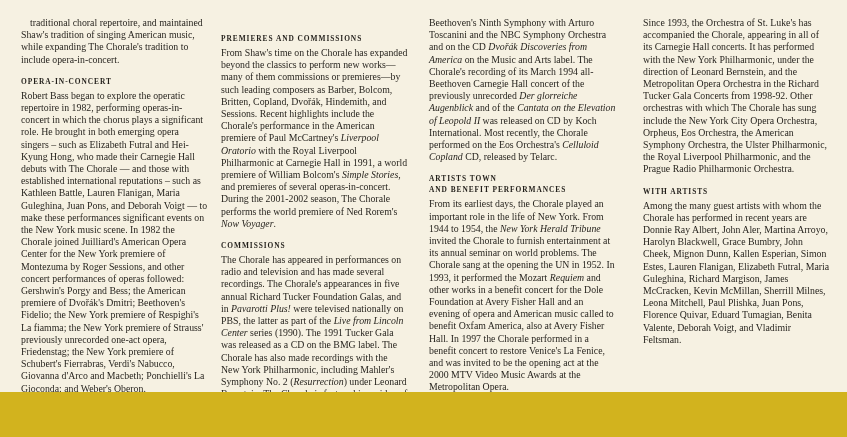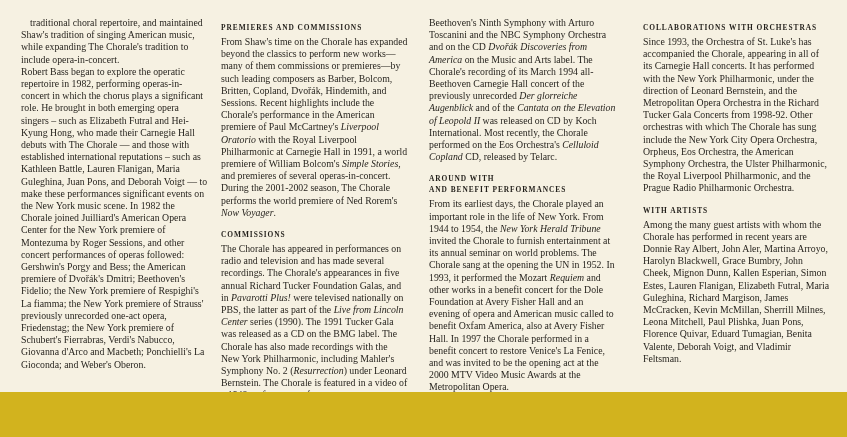--- a/index.html
+++ b/index.html
@@ -25,47 +25,47 @@
   p.para.indent{text-indent:9px;}
   .it{font-style:italic;}
   .heading{
     font-weight:bold;
     font-size:7.4px;
     letter-spacing:0.95px;
     line-height:11px;
     margin:10px 0 3px 0;
     white-space:pre-line;
   }
-  .col > .heading:first-child{margin-top:5px;}
+  .col > .heading:first-child{margin-top:16px;}
   .band{
     position:absolute;
     left:0;right:0;
     top:392px;bottom:0;
   }
 </style>
 </head>
 <body>
 
 <div class="page" style="background: rgb(246, 241, 226); color: rgb(34, 31, 26);">
   <div class="col col-1">
       <p class="para indent"><span>traditional choral repertoire, and maintained Shaw's tradition of singing American music, while expanding The Chorale's tradition to include opera-in-concert.</span></p>
+      <div class="heading">OPERA-IN-CONCERT</div>
       <p class="para"><span>Robert Bass began to explore the operatic repertoire in 1982, performing operas-in-concert in which the chorus plays a significant role. He brought in both emerging opera singers – such as Elizabeth Futral and Hei-Kyung Hong, who made their Carnegie Hall debuts with The Chorale — and those with established international reputations – such as Kathleen Battle, Lauren Flanigan, Maria Guleghina, Juan Pons, and Deborah Voigt — to make these performances significant events on the New York music scene. In 1982 the Chorale joined Juilliard's American Opera Center for the New York premiere of Montezuma by Roger Sessions, and other concert performances of operas followed: Gershwin's Porgy and Bess; the American premiere of Dvořák's Dmitri; Beethoven's Fidelio; the New York premiere of Respighi's La fiamma; the New York premiere of Strauss' previously unrecorded one-act opera, Friedenstag; the New York premiere of Schubert's Fierrabras, Verdi's Nabucco, Giovanna d'Arco and Macbeth; Ponchielli's La Gioconda; and Weber's Oberon.</span></p>
     </div>
   <div class="col col-2">
       <div class="heading">PREMIERES AND COMMISSIONS</div>
       <p class="para"><span>From Shaw's time on the Chorale has expanded beyond the classics to perform new works—many of them commissions or premieres—by such leading composers as Barber, Bolcom, Britten, Copland, Dvořák, Hindemith, and Sessions. Recent highlights include the Chorale's performance in the American premiere of Paul McCartney's </span><span class="it">Liverpool Oratorio</span><span> with the Royal Liverpool Philharmonic at Carnegie Hall in 1991, a world premiere of William Bolcom's </span><span class="it">Simple Stories</span><span>, and premieres of several operas-in-concert. During the 2001-2002 season, The Chorale performs the world premiere of Ned Rorem's </span><span class="it">Now Voyager</span><span>.</span></p>
       <div class="heading">COMMISSIONS</div>
       <p class="para"><span>The Chorale has appeared in performances on radio and television and has made several recordings. The Chorale's appearances in five annual Richard Tucker Foundation Galas, and in </span><span class="it">Pavarotti Plus!</span><span> were televised nationally on PBS, the latter as part of the </span><span class="it">Live from Lincoln Center</span><span> series (1990). The 1991 Tucker Gala was released as a CD on the BMG label. The Chorale has also made recordings with the New York Philharmonic, including Mahler's Symphony No. 2 (</span><span class="it">Resurrection</span><span>) under Leonard Bernstein. The Chorale is featured in a video of a 1948 performance of</span></p>
     </div>
   <div class="col col-3">
       <p class="para"><span>Beethoven's Ninth Symphony with Arturo Toscanini and the NBC Symphony Orchestra and on the CD </span><span class="it">Dvořák Discoveries from America</span><span> on the Music and Arts label. The Chorale's recording of its March 1994 all-Beethoven Carnegie Hall concert of the previously unrecorded </span><span class="it">Der glorreiche Augenblick</span><span> and of the </span><span class="it">Cantata on the Elevation of Leopold II</span><span> was released on CD by Koch International. Most recently, the Chorale performed on the Eos Orchestra's </span><span class="it">Celluloid Copland</span><span> CD, released by Telarc.</span></p>
-      <div class="heading">AROUND WITH
+      <div class="heading">ARTISTS TOWN
 AND BENEFIT PERFORMANCES</div>
       <p class="para"><span>From its earliest days, the Chorale played an important role in the life of New York. From 1944 to 1954, the </span><span class="it">New York Herald Tribune</span><span> invited the Chorale to furnish entertainment at its annual seminar on world problems. The Chorale sang at the opening the UN in 1952. In 1993, it performed the Mozart </span><span class="it">Requiem</span><span> and other works in a benefit concert for the Dole Foundation at Avery Fisher Hall and an evening of opera and American music called to benefit Oxfam America, also at Avery Fisher Hall. In 1997 the Chorale performed in a benefit concert to restore Venice's La Fenice, and was invited to be the opening act at the 2000 MTV Video Music Awards at the Metropolitan Opera.</span></p>
     </div>
   <div class="col col-4">
-      <div class="heading">COLLABORATIONS WITH ORCHESTRAS</div>
       <p class="para"><span>Since 1993, the Orchestra of St. Luke's has accompanied the Chorale, appearing in all of its Carnegie Hall concerts. It has performed with the New York Philharmonic, under the direction of Leonard Bernstein, and the Metropolitan Opera Orchestra in the Richard Tucker Gala Concerts from 1998-92. Other orchestras with which The Chorale has sung include the New York City Opera Orchestra, Orpheus, Eos Orchestra, the American Symphony Orchestra, the Ulster Philharmonic, the Royal Liverpool Philharmonic, and the Prague Radio Philharmonic Orchestra.</span></p>
       <div class="heading">WITH ARTISTS</div>
       <p class="para"><span>Among the many guest artists with whom the Chorale has performed in recent years are Donnie Ray Albert, John Aler, Martina Arroyo, Harolyn Blackwell, Grace Bumbry, John Cheek, Mignon Dunn, Kallen Esperian, Simon Estes, Lauren Flanigan, Elizabeth Futral, Maria Guleghina, Richard Margison, James McCracken, Kevin McMillan, Sherrill Milnes, Leona Mitchell, Paul Plishka, Juan Pons, Florence Quivar, Eduard Tumagian, Benita Valente, Deborah Voigt, and Vladimir Feltsman.</span></p>
     </div>
   <div class="band" style="background: rgb(210, 179, 30);"></div>
 </div>
 
 </body></html>

